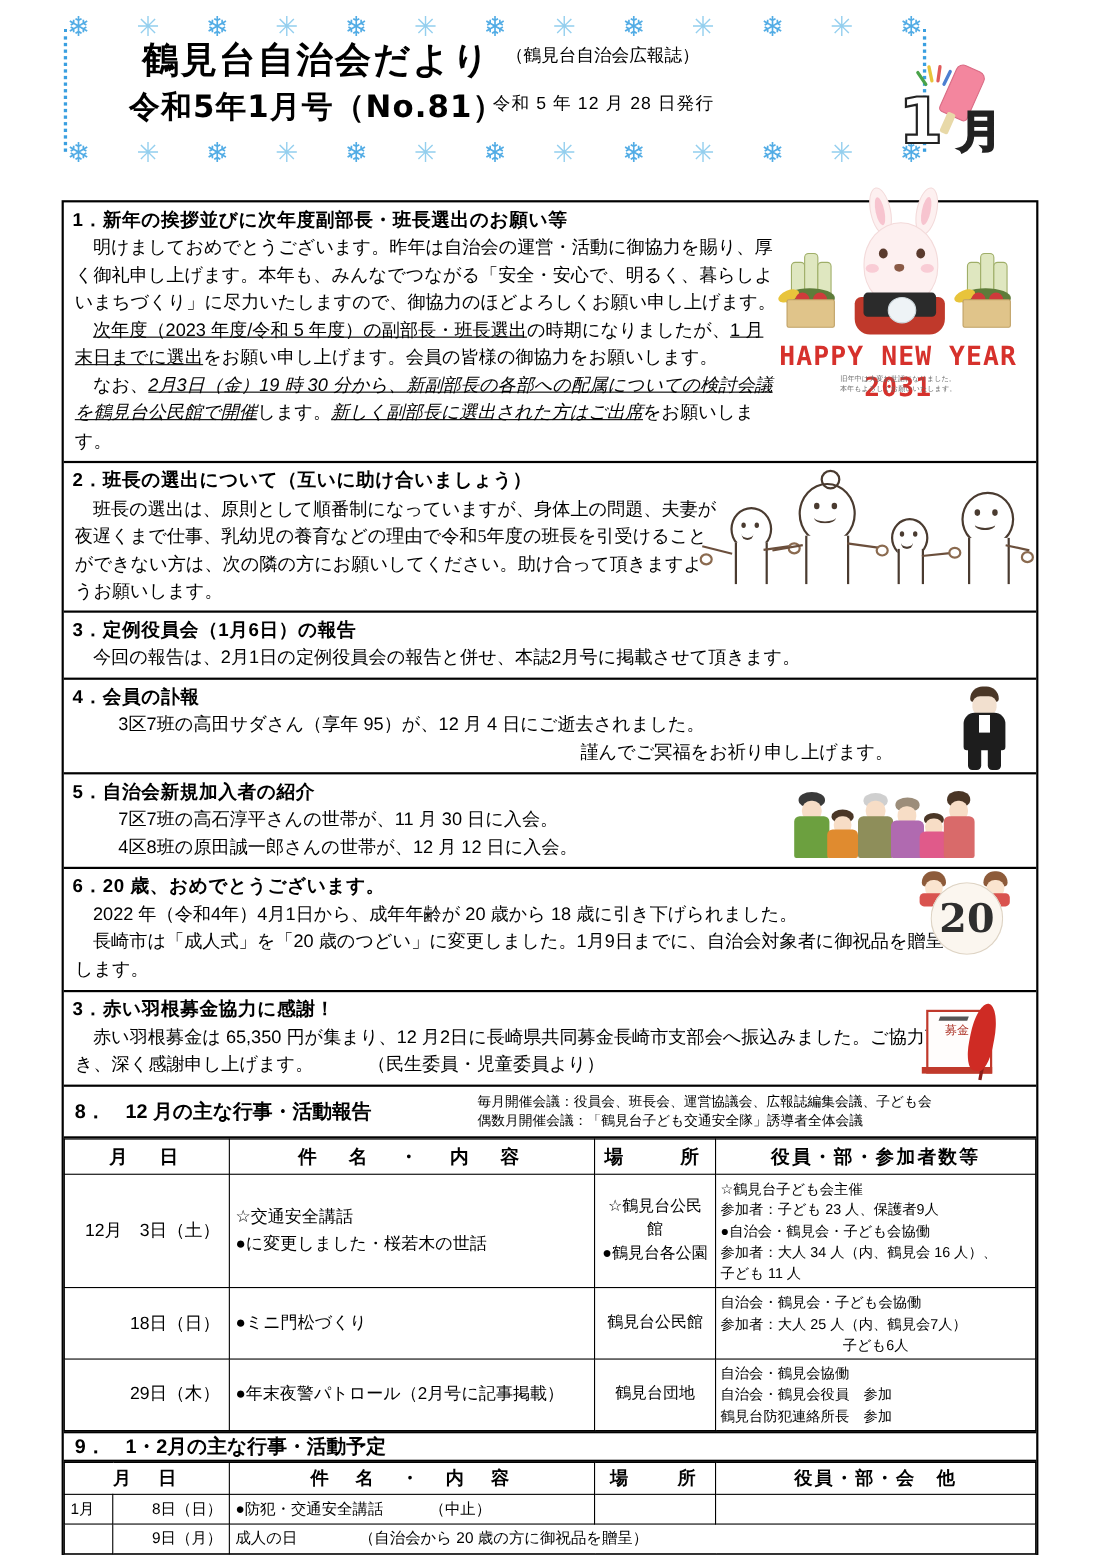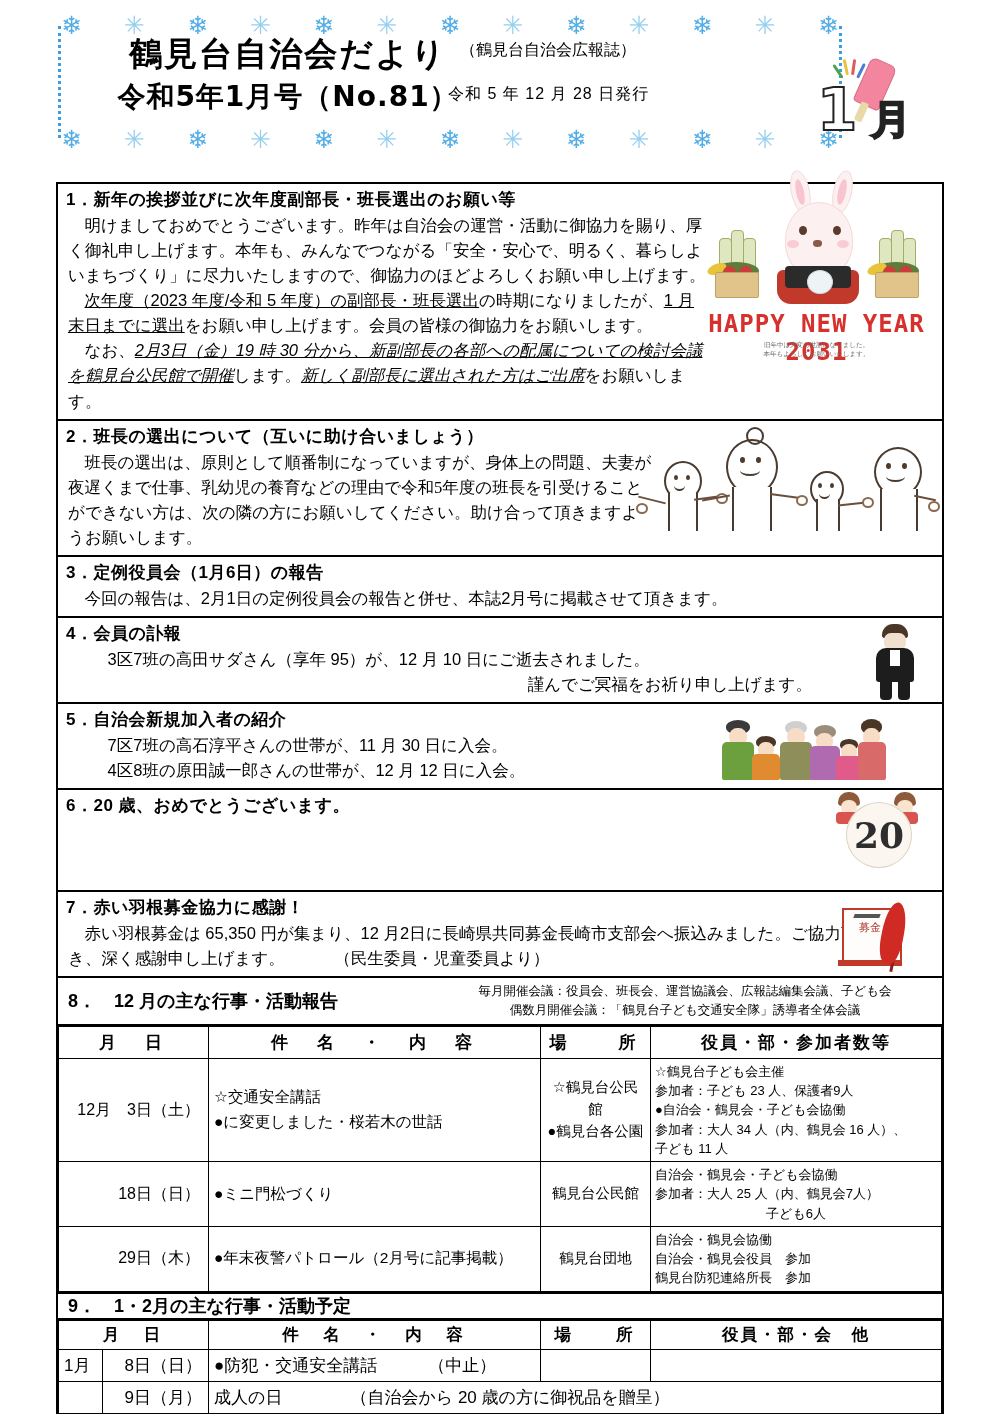--- a/index.html
+++ b/index.html
@@ -134,32 +134,32 @@
   .dn-slot{position:absolute;left:18px;top:18px;width:26px;height:4px;background:#555;transform:skewX(-20deg);}
   .dn-kanji{position:absolute;left:6px;top:26px;width:56px;text-align:center;font-size:11px;color:#b03a2e;line-height:1.05;}
   .dn-base{position:absolute;left:2px;top:64px;width:64px;height:6px;background:#c0392b;}
   .dn-feather{position:absolute;left:46px;top:6px;width:22px;height:62px;background:#cf2b24;border-radius:50% 50% 40% 40%;transform:rotate(11deg);}
   .dn-quill{position:absolute;left:55px;top:58px;width:3px;height:18px;background:#8c1f1a;transform:rotate(11deg);}
 
   
   .meta-row{display:flex;align-items:stretch;}
   .meta-title{flex:0 0 372px;font-size:18px;font-weight:bold;display:flex;align-items:center;padding-left:10px;box-sizing:border-box;}
   .meta-note{flex:1;font-size:12.5px;line-height:1.5;padding:4px 6px 4px 4px;border-left:0;}
-  .meta-note div{white-space:nowrap;text-align:center;}
+  .meta-note div{white-space:nowrap;}
 
   
   table{border-collapse:collapse;width:100%;table-layout:fixed;}
   table td,table th{border:1px solid #000;padding:3px 5px;font-size:15px;vertical-align:middle;}
   .tblA th{font-size:17px;font-weight:bold;text-align:center;letter-spacing:6px;padding:4px 0;}
   .tblA td.date{text-align:right;padding-right:8px;font-size:16px;white-space:nowrap;}
   .tblA td.place{text-align:center;font-size:14.5px;line-height:1.5;}
   .tblA td.who{font-size:13px;line-height:1.48;padding:3px 4px;}
   .tblA td.name{font-size:15.5px;line-height:1.6;}
   .tblB th{font-size:16.5px;font-weight:bold;text-align:center;letter-spacing:4px;padding:3px 0;}
-  .tblB td{font-size:17px;padding:4px 5px;}
+  .tblB td{font-size:14px;padding:4px 5px;}
   .tblB td.m{width:44px;text-align:left;padding-left:5px;}
   .tblB td.d{text-align:right;padding-right:6px;white-space:nowrap;}
   .tblB td.pl{text-align:center;font-size:14.5px;}
   .tblB td.ot{font-size:12.5px;}
 </style>
 </head>
 <body>
 
 <div class="page">
 
@@ -322,21 +322,21 @@
     <div class="sec">
       <div class="sec-head">3．定例役員会（1月6日）の報告</div>
       <div class="sec-body">
         <p class="ind">今回の報告は、2月1日の定例役員会の報告と併せ、本誌2月号に掲載させて頂きます。</p>
       </div>
     </div>
 
     <div class="sec" style="min-height:82px;">
       <div class="sec-head">4．会員の訃報</div>
       <div class="sec-body" style="width:790px;">
-        <p class="ind2">3区7班の高田サダさん（享年 95）が、12 月 10 日にご逝去されました。</p>
+        <p class="ind2">3区7班の高田サダさん（享年 95）が、12 月 4 日にご逝去されました。</p>
         <p class="rt">謹んでご冥福をお祈り申し上げます。</p>
       </div>
       <div class="illus mourn">
         <div class="mo-hair"></div>
         <div class="mo-face"></div>
         <div class="mo-suit"></div>
         <div class="mo-shirt"></div>
         <div class="mo-leg l"></div>
         <div class="mo-leg r"></div>
       </div>
@@ -377,38 +377,42 @@
         <div class="fm" style="left:136px;">
           <div class="fm-h" style="left:3px;bottom:46px;width:21px;height:15px;background:#4a3626;"></div>
           <div class="fm-f" style="left:5px;bottom:34px;width:17px;height:18px;"></div>
           <div class="fm-b" style="left:0px;bottom:0px;width:28px;height:38px;background:#d96a6a;"></div>
         </div>
       </div>
     </div>
 
     <div class="sec" style="min-height:102px;">
       <div class="sec-head">6．20 歳、おめでとうございます。</div>
+      <div class="sec-body" style="width:790px;">
+        <p class="ind">2022 年（令和4年）4月1日から、成年年齢が 20 歳から 18 歳に引き下げられました。</p>
+        <p class="ind">長崎市は「成人式」を「20 歳のつどい」に変更しました。1月9日までに、自治会対象者に御祝品を贈呈します。</p>
+      </div>
       <div class="illus twenty">
         <div class="tw-girl a">
             <span class="h"></span>
             <span class="fc"></span>
             <span class="k"></span>
           </div>
         <div class="tw-girl b">
             <span class="h"></span>
             <span class="fc"></span>
             <span class="k"></span>
           </div>
         <div class="tw-circle"></div>
         <div class="tw-num">20</div>
       </div>
     </div>
 
     <div class="sec" style="min-height:84px;">
-      <div class="sec-head">7．赤い羽根募金協力に感謝！</div>
+      <div class="sec-head">3．赤い羽根募金協力に感謝！</div>
       <div class="sec-body" style="width:790px;">
         <p class="ind">赤い羽根募金は 65,350 円が集まり、12 月2日に長崎県共同募金長崎市支部会へ振込みました。ご協力頂き、深く感謝申し上げます。　　　（民生委員・児童委員より）</p>
       </div>
       <div class="illus donate">
         <div class="dn-box"></div>
         <div class="dn-slot"></div>
         <div class="dn-kanji">募金</div>
         <div class="dn-base"></div>
         <div class="dn-quill"></div>
         <div class="dn-feather"></div>

